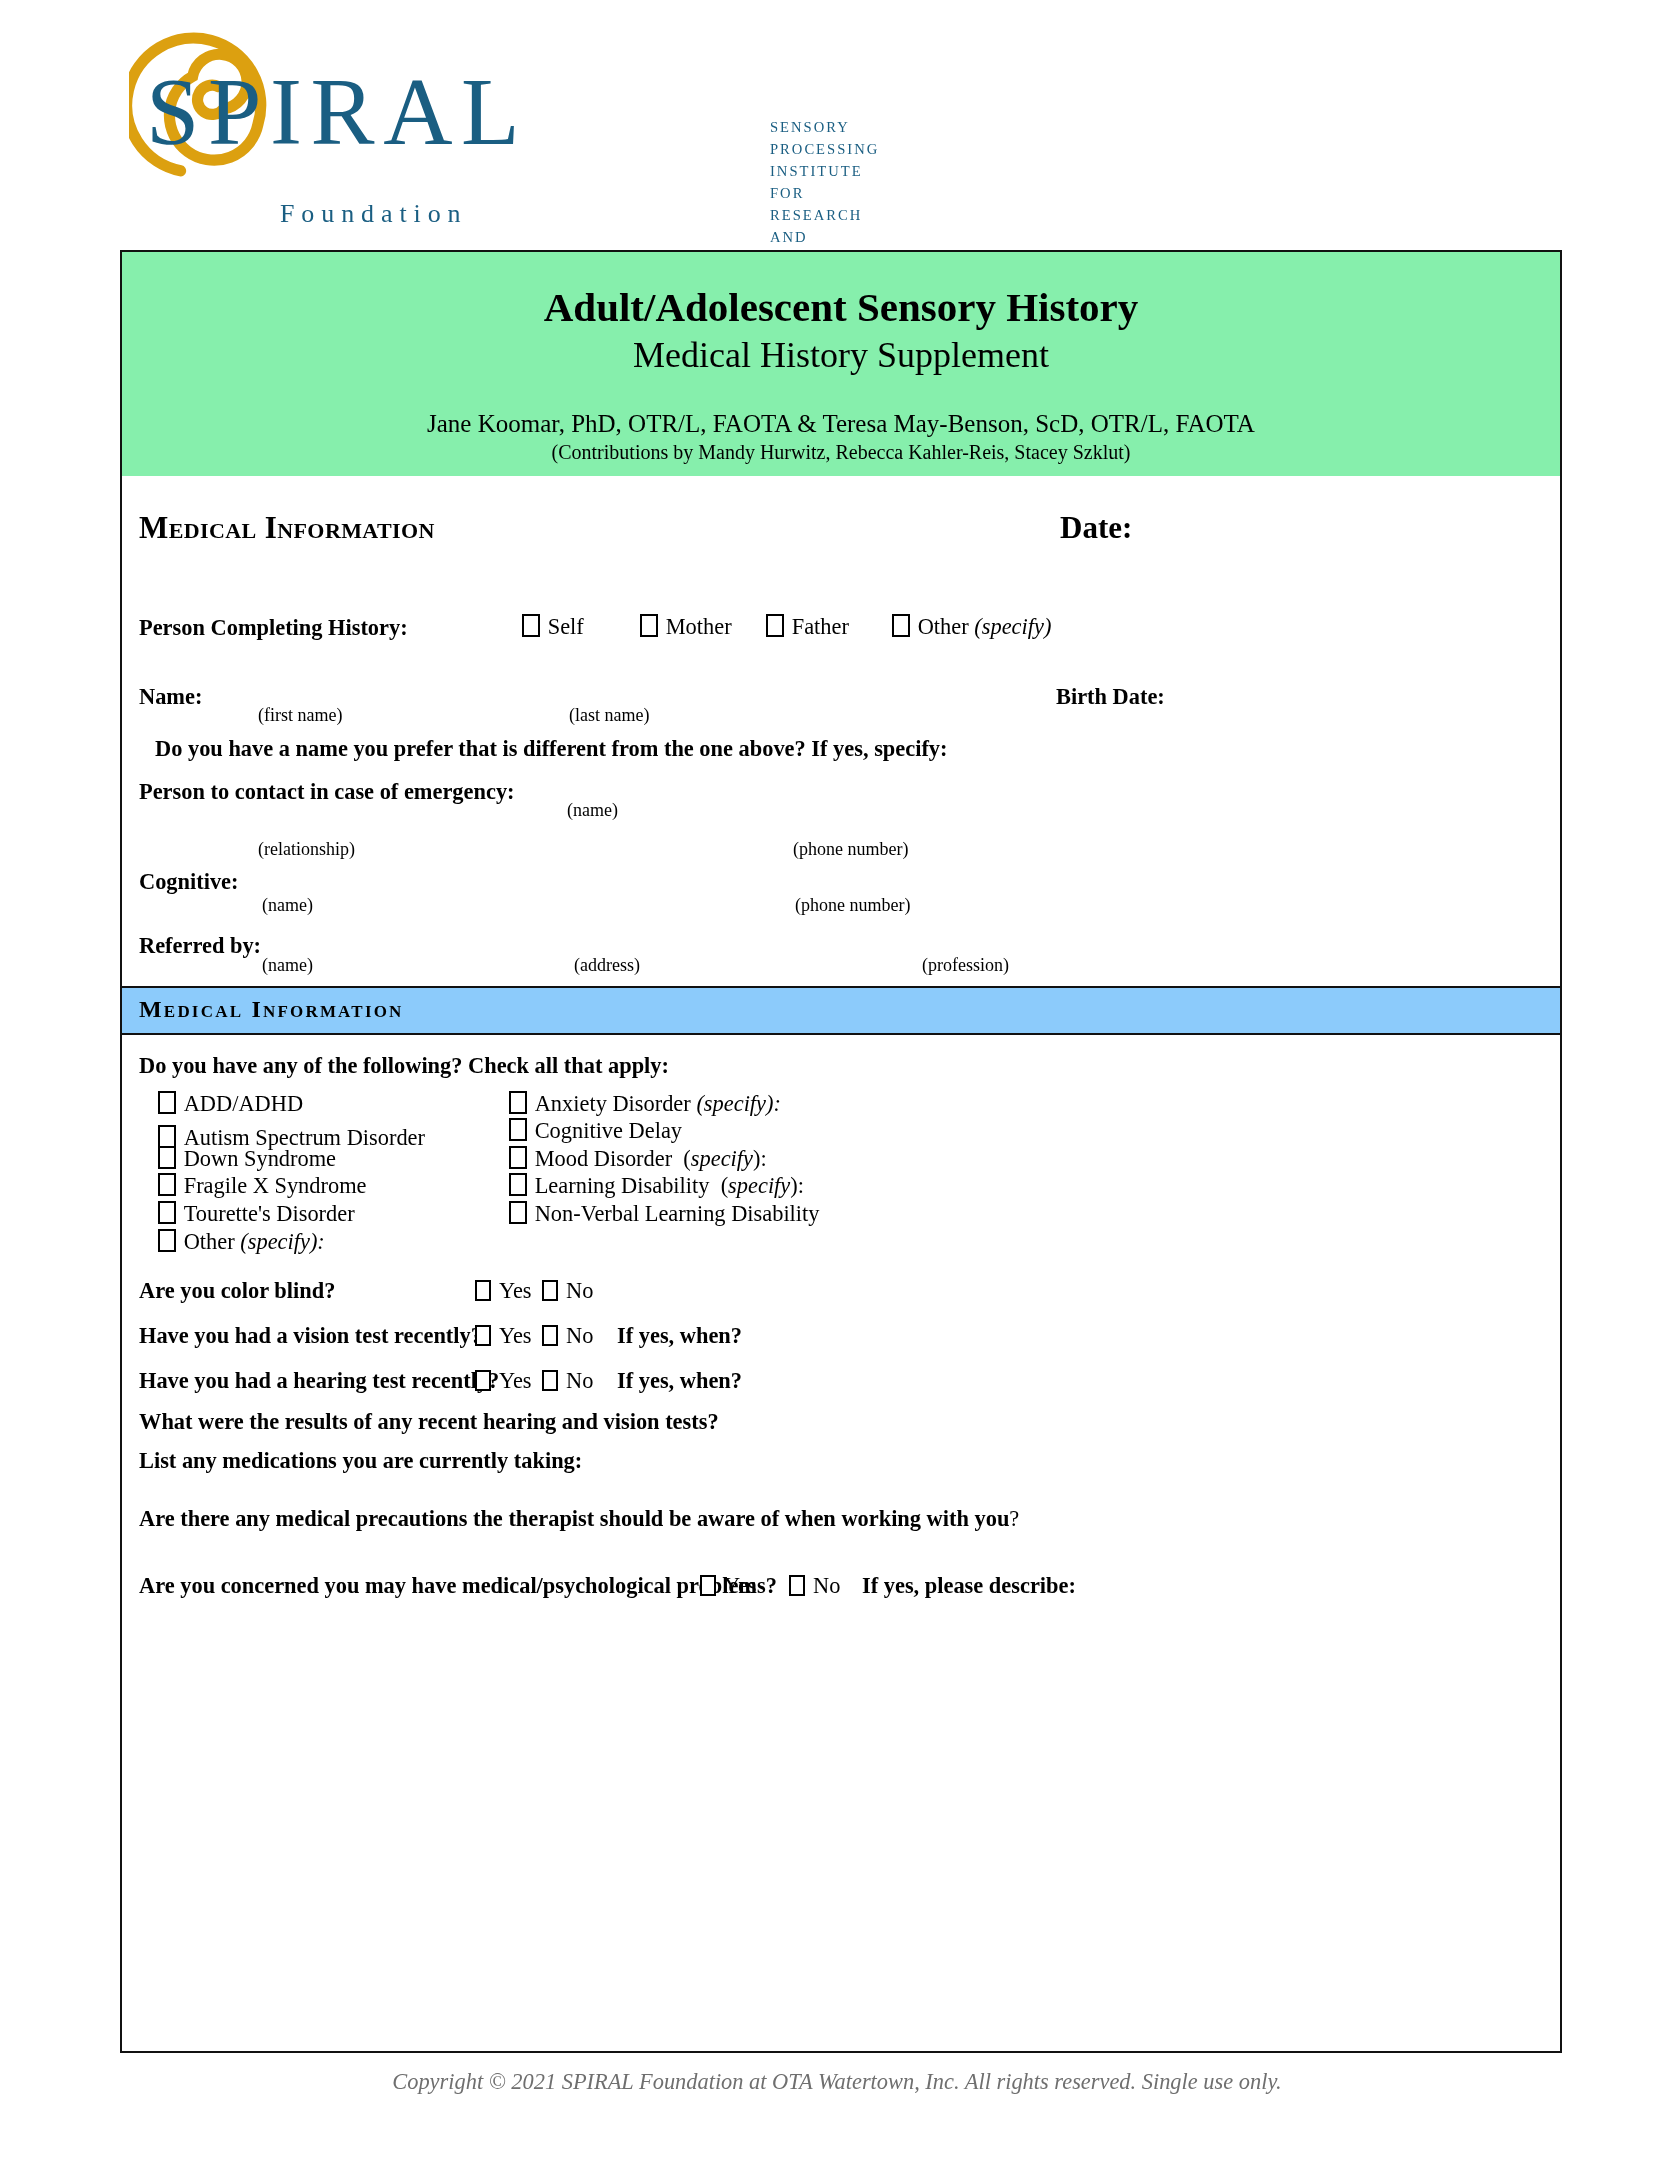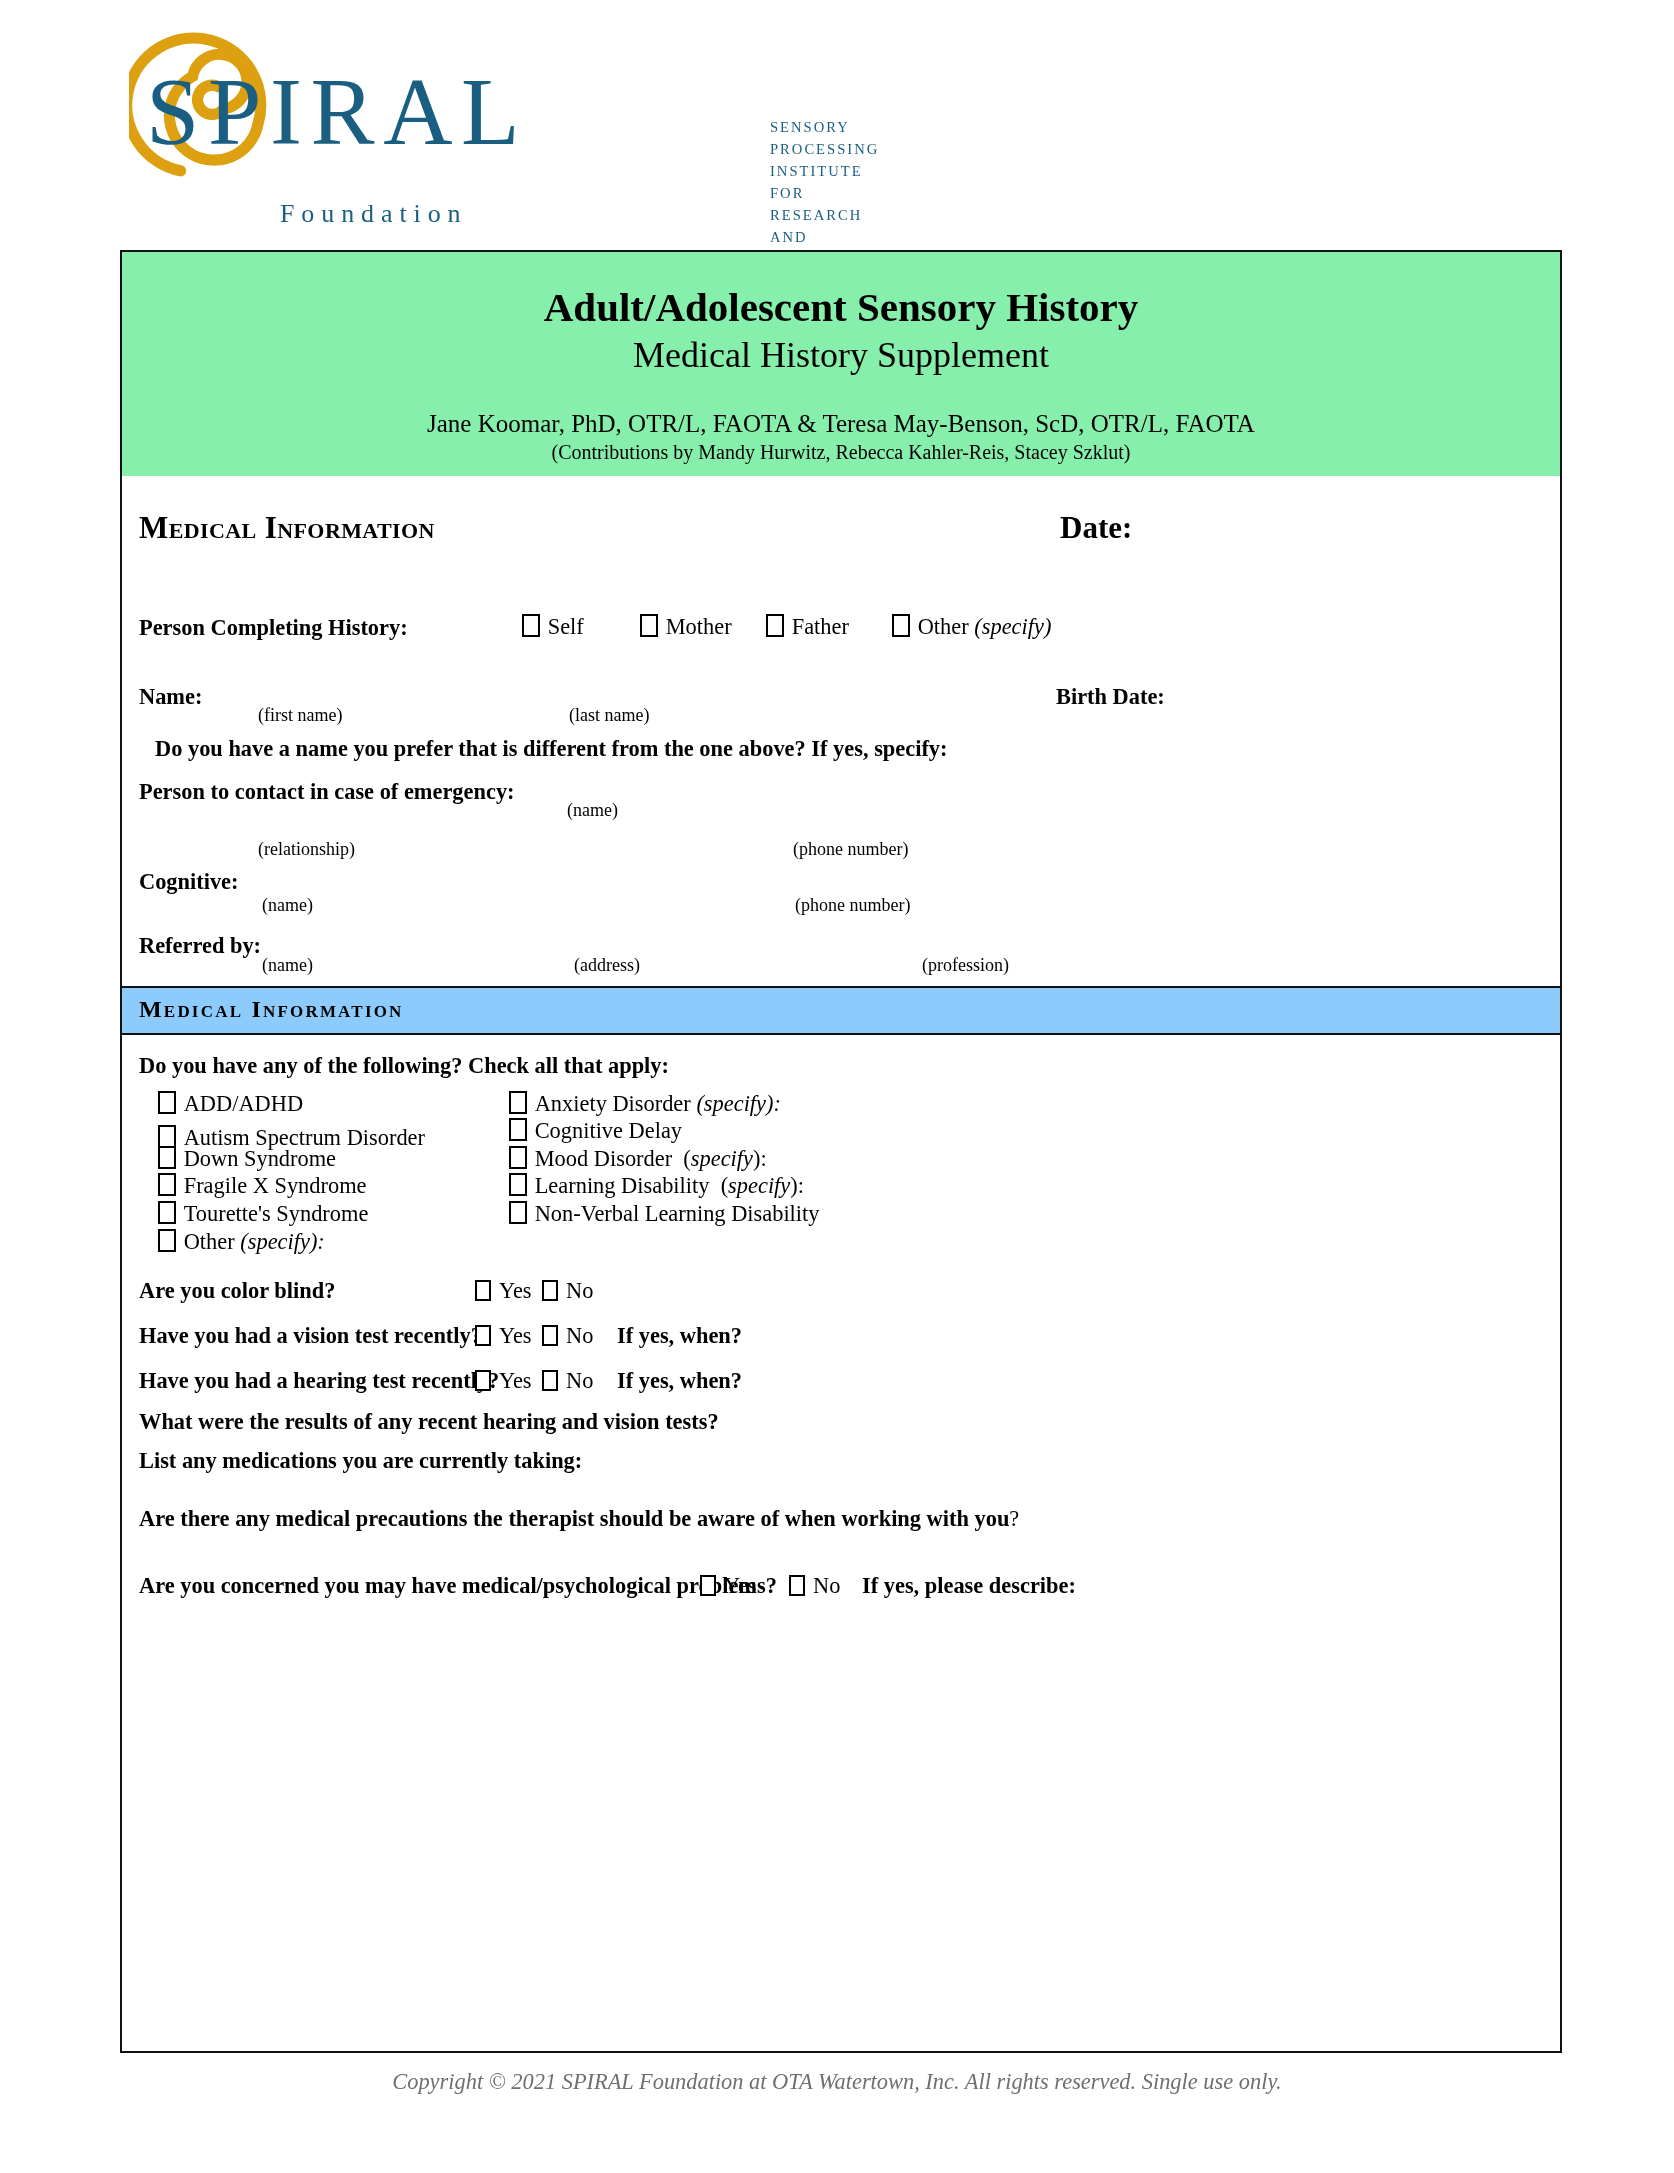--- a/index.html
+++ b/index.html
@@ -288,21 +288,21 @@
   <div class="chk-row" style="left:36px; top:866px;margin-top:7px;">
     <span class="cbox"></span><span class="txt">Autism Spectrum Disorder</span>
   </div>
   <div class="chk-row" style="left:36px; top:894px;">
     <span class="cbox"></span><span class="txt">Down Syndrome</span>
   </div>
   <div class="chk-row" style="left:36px; top:921px;">
     <span class="cbox"></span><span class="txt">Fragile X Syndrome</span>
   </div>
   <div class="chk-row" style="left:36px; top:949px;">
-    <span class="cbox"></span><span class="txt">Tourette's Syndrome</span>
+    <span class="cbox"></span><span class="txt">Tourette's Disorder</span>
   </div>
   <div class="chk-row" style="left:36px; top:977px;">
     <span class="cbox"></span><span class="txt">Other</span>
     <em>(specify):</em>
   </div>
 
   <div class="chk-row" style="left:387px; top:839px;">
     <span class="cbox"></span><span class="txt">Anxiety Disorder</span>
     <em>(specify):</em>
   </div>

